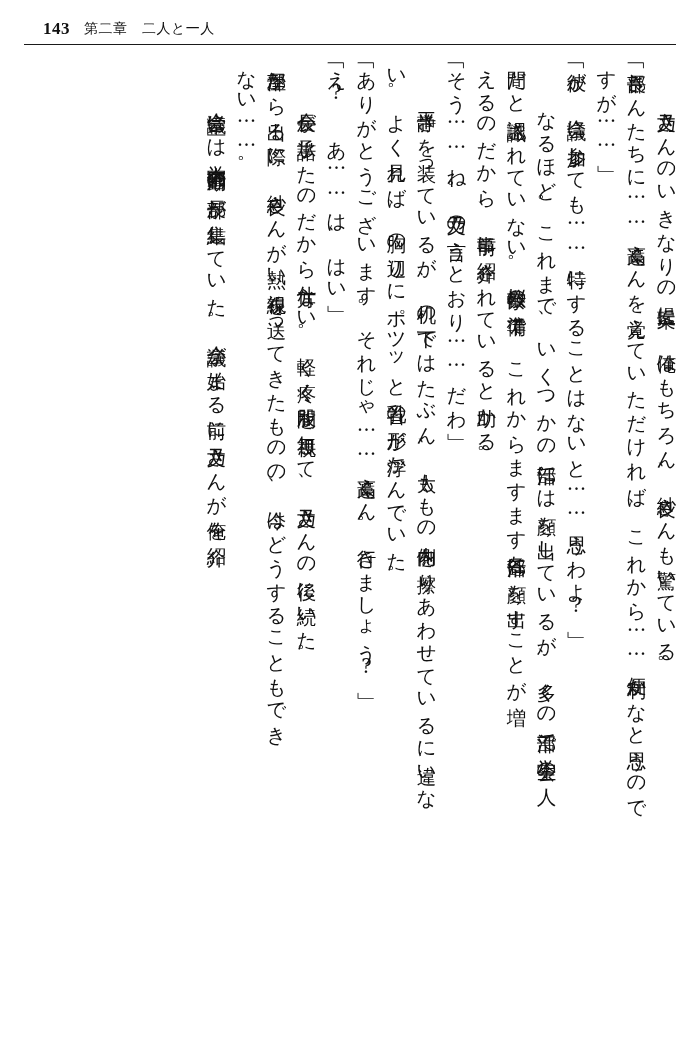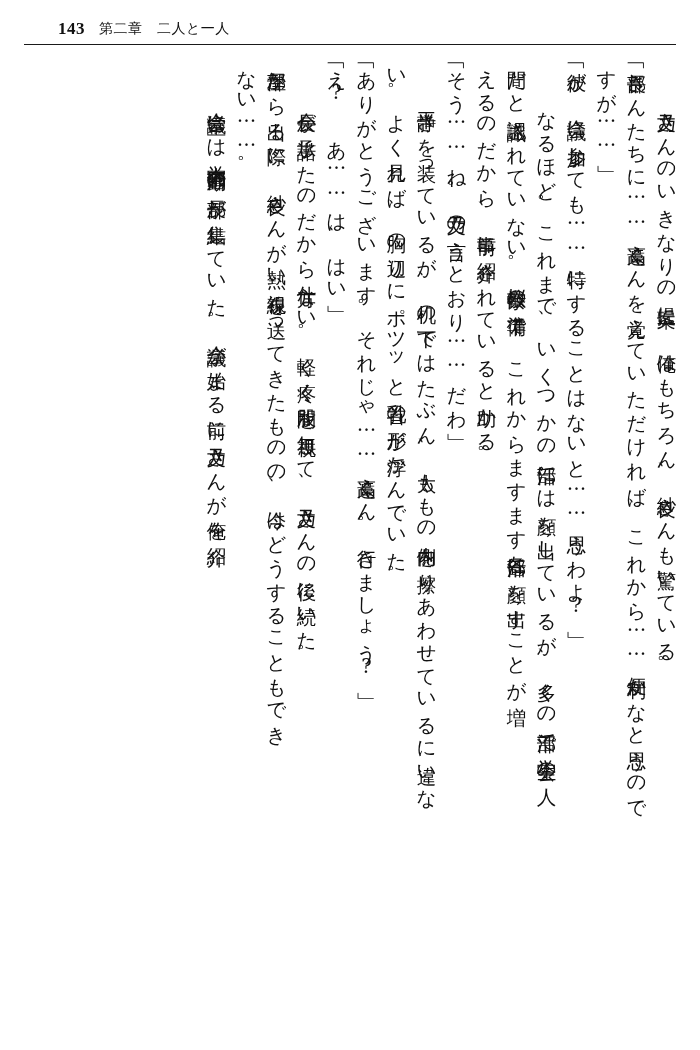--- a/index.html
+++ b/index.html
@@ -18,21 +18,21 @@
     position: relative;
     width: 700px;
     height: 1050px;
     box-sizing: border-box;
     background: #fff;
   }
   
   .header {
     position: absolute;
     top: 14px;
-    left: 58px;
+    left: 43px;
     right: 40px;
     height: 30px;
     display: flex;
     align-items: center;
     gap: 14px;
     font-size: 15px;
     letter-spacing: 0.5px;
   }
   .header .folio {
     font-weight: bold;

